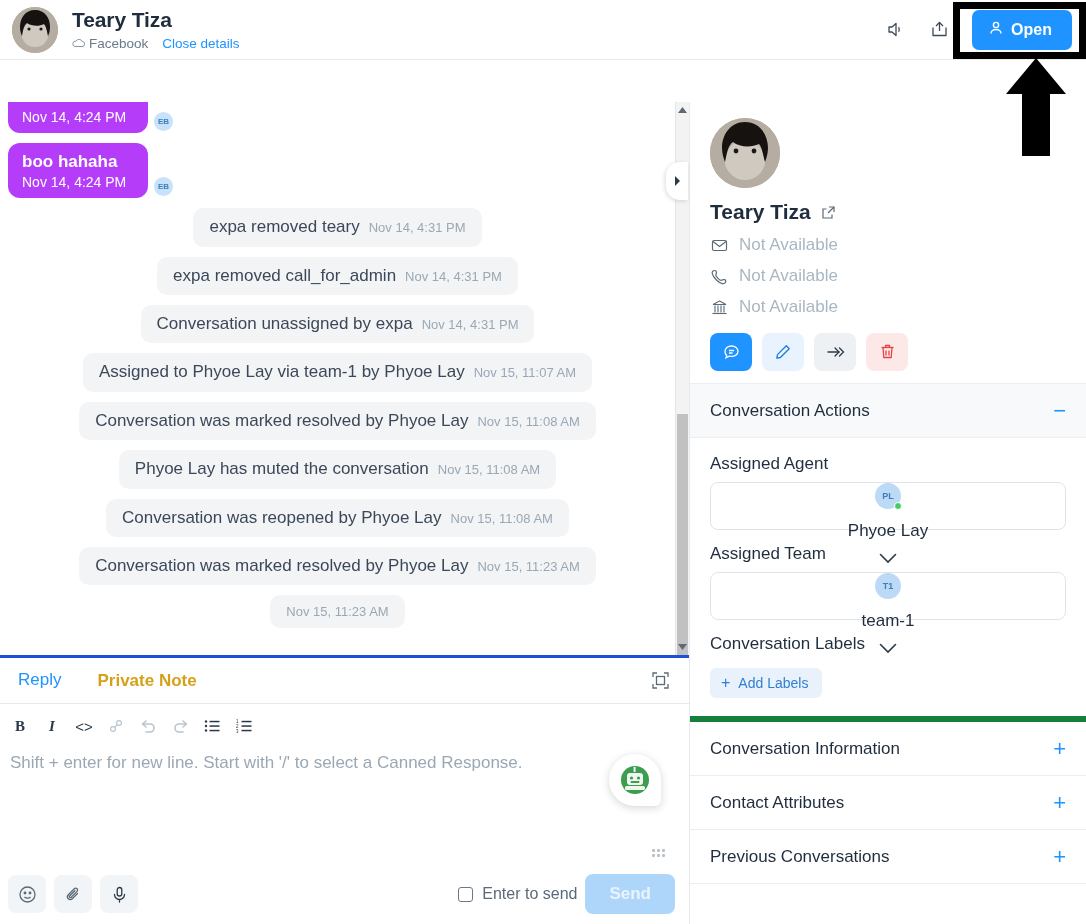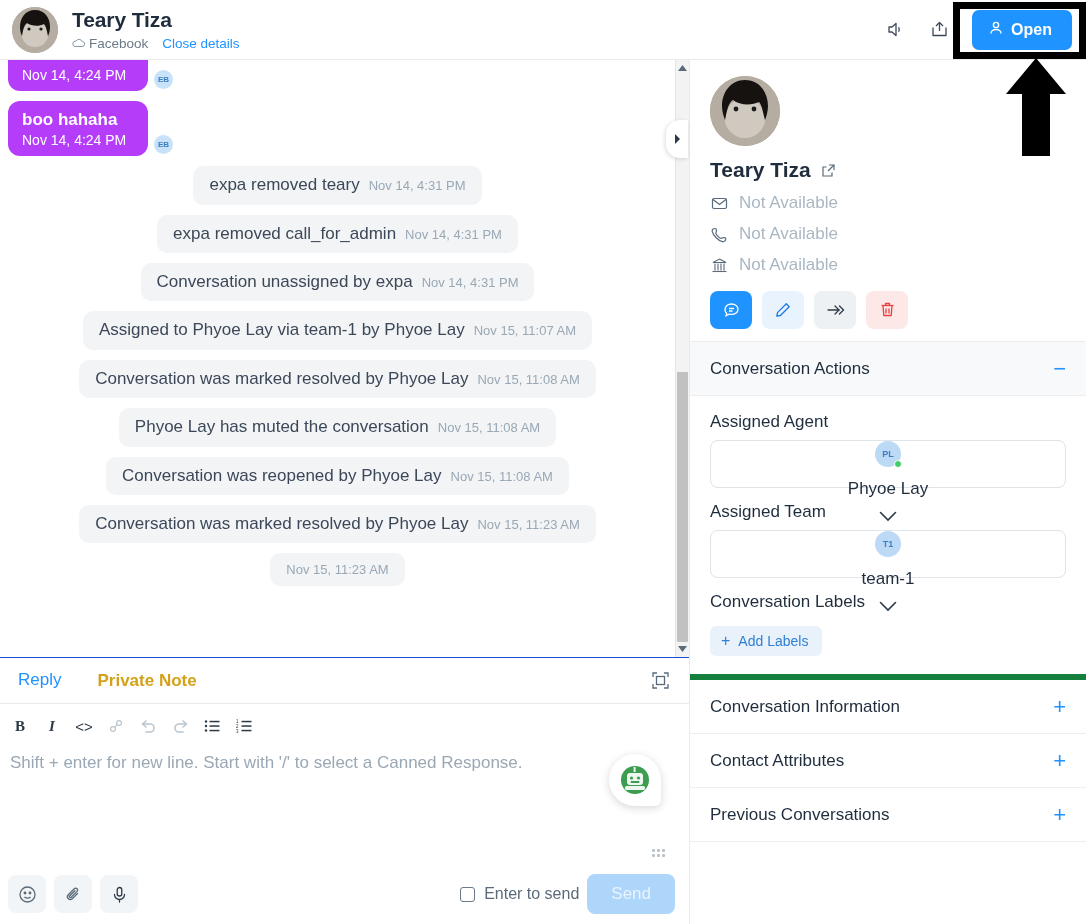--- a/index.html
+++ b/index.html
@@ -1,21 +1,21 @@
 <!DOCTYPE html>
 <html><head>
 <meta charset="utf-8">
 <style>
   * { box-sizing: border-box; margin: 0; padding: 0; }
   html, body {
     width: 1086px; height: 924px;
     font-family: "Liberation Sans", sans-serif;
     background: #fff; overflow: hidden;
   }
-  .app { position: relative; width: 1086px; height: 924px; display: flex; flex-direction: column; }
+  .app { position: relative; width: 1086px; height: 924px; display: flex; flex-direction: column; gap: 42px; }
 
   
   .topbar {
     height: 60px; min-height: 60px; display: flex; align-items: center;
     padding: 0 14px 0 12px; border-bottom: 1px solid #e8ebed; background: #fff;
   }
   .hdr-avatar {
     width: 46px; height: 46px; border-radius: 50%; overflow: hidden; flex: 0 0 46px;
     background: #b3a99c; position: relative;
   }
@@ -80,21 +80,21 @@
   .vbar .arrow { height: 16px; display: flex; align-items: center; justify-content: center; cursor: pointer; }
   .vbar .thumb { position: absolute; left: 1px; right: 1px; top: 312px; height: 270px; background: #c1c1c1; border-radius: 1px; cursor: pointer; }
   .vbar .arrow.bot { position: absolute; bottom: 0; left: 0; right: 0; }
   .side-toggle {
     position: absolute; right: 1px; top: 60px; width: 22px; height: 38px;
     background: #fff; border-radius: 14px 0 0 14px; box-shadow: -1px 1px 4px rgba(0,0,0,.14);
     display: flex; align-items: center; justify-content: center; cursor: pointer; z-index: 5;
   }
 
   
-  .replybox { border-top: 1px solid #1d4ed8; background: #fff; position: relative; }
+  .replybox { border-top: 3px solid #1d4ed8; background: #fff; position: relative; }
   .tabs { display: flex; align-items: center; border-bottom: 1px solid #e8ebed; height: 46px; padding-right: 14px; }
   .tab { height: 46px; display: flex; align-items: center; padding: 0 18px; font-size: 17px; cursor: pointer; }
   .tab.reply { color: #1f93ff; font-weight: 400; border-bottom: 2px solid transparent; }
   .tab.note { color: #d4a11a; font-weight: 700; }
   .tabs-spacer { flex: 1 1 auto; }
   .expand-btn { width: 30px; height: 30px; display: flex; align-items: center; justify-content: center; color: #5a6a78; cursor: pointer; }
 
   .fmtbar { display: flex; align-items: center; gap: 4px; padding: 8px 6px 6px 6px; }
   .fmt {
     width: 28px; height: 28px; display: flex; align-items: center; justify-content: center;
@@ -117,21 +117,21 @@
   .sendrow { display: flex; align-items: center; padding: 8px 14px 10px 8px; gap: 8px; }
   .sq {
     width: 38px; height: 38px; border-radius: 8px; background: #f2f5f8;
     display: flex; align-items: center; justify-content: center; color: #5a6a78; cursor: pointer;
   }
   .sendrow-spacer { flex: 1 1 auto; }
   .chk-wrap { display: flex; align-items: center; gap: 9px; font-size: 16px; color: #5a6a78; cursor: pointer; }
   .chk { width: 15px; height: 15px; border: 1.6px solid #6b7a89; border-radius: 3px; }
   .send-btn {
     background: #aed6fb; color: #eaf4fe; border: none; border-radius: 8px;
-    height: 40px; padding: 0 24px; font-size: 17px; font-weight: 400; cursor: pointer;
+    height: 40px; padding: 0 24px; font-size: 17px; font-weight: 700; cursor: pointer;
   }
 
   
   .side { width: 396px; min-width: 396px; background: #fff; overflow: hidden; display: flex; flex-direction: column; }
   .contact-card { padding: 16px 20px 12px 20px; border-bottom: 1px solid #eceff1; }
   .c-avatar { width: 70px; height: 70px; border-radius: 50%; overflow: hidden; background: #b3a99c; }
   .c-name-row { display: flex; align-items: center; gap: 10px; margin-top: 12px; }
   .c-name { font-size: 21px; font-weight: 700; color: #1f2d3d; }
   .c-ext { color: #5a6a78; cursor: pointer; display: flex; }
   .c-line { display: flex; align-items: center; gap: 11px; margin-top: 11px; font-size: 17px; }

